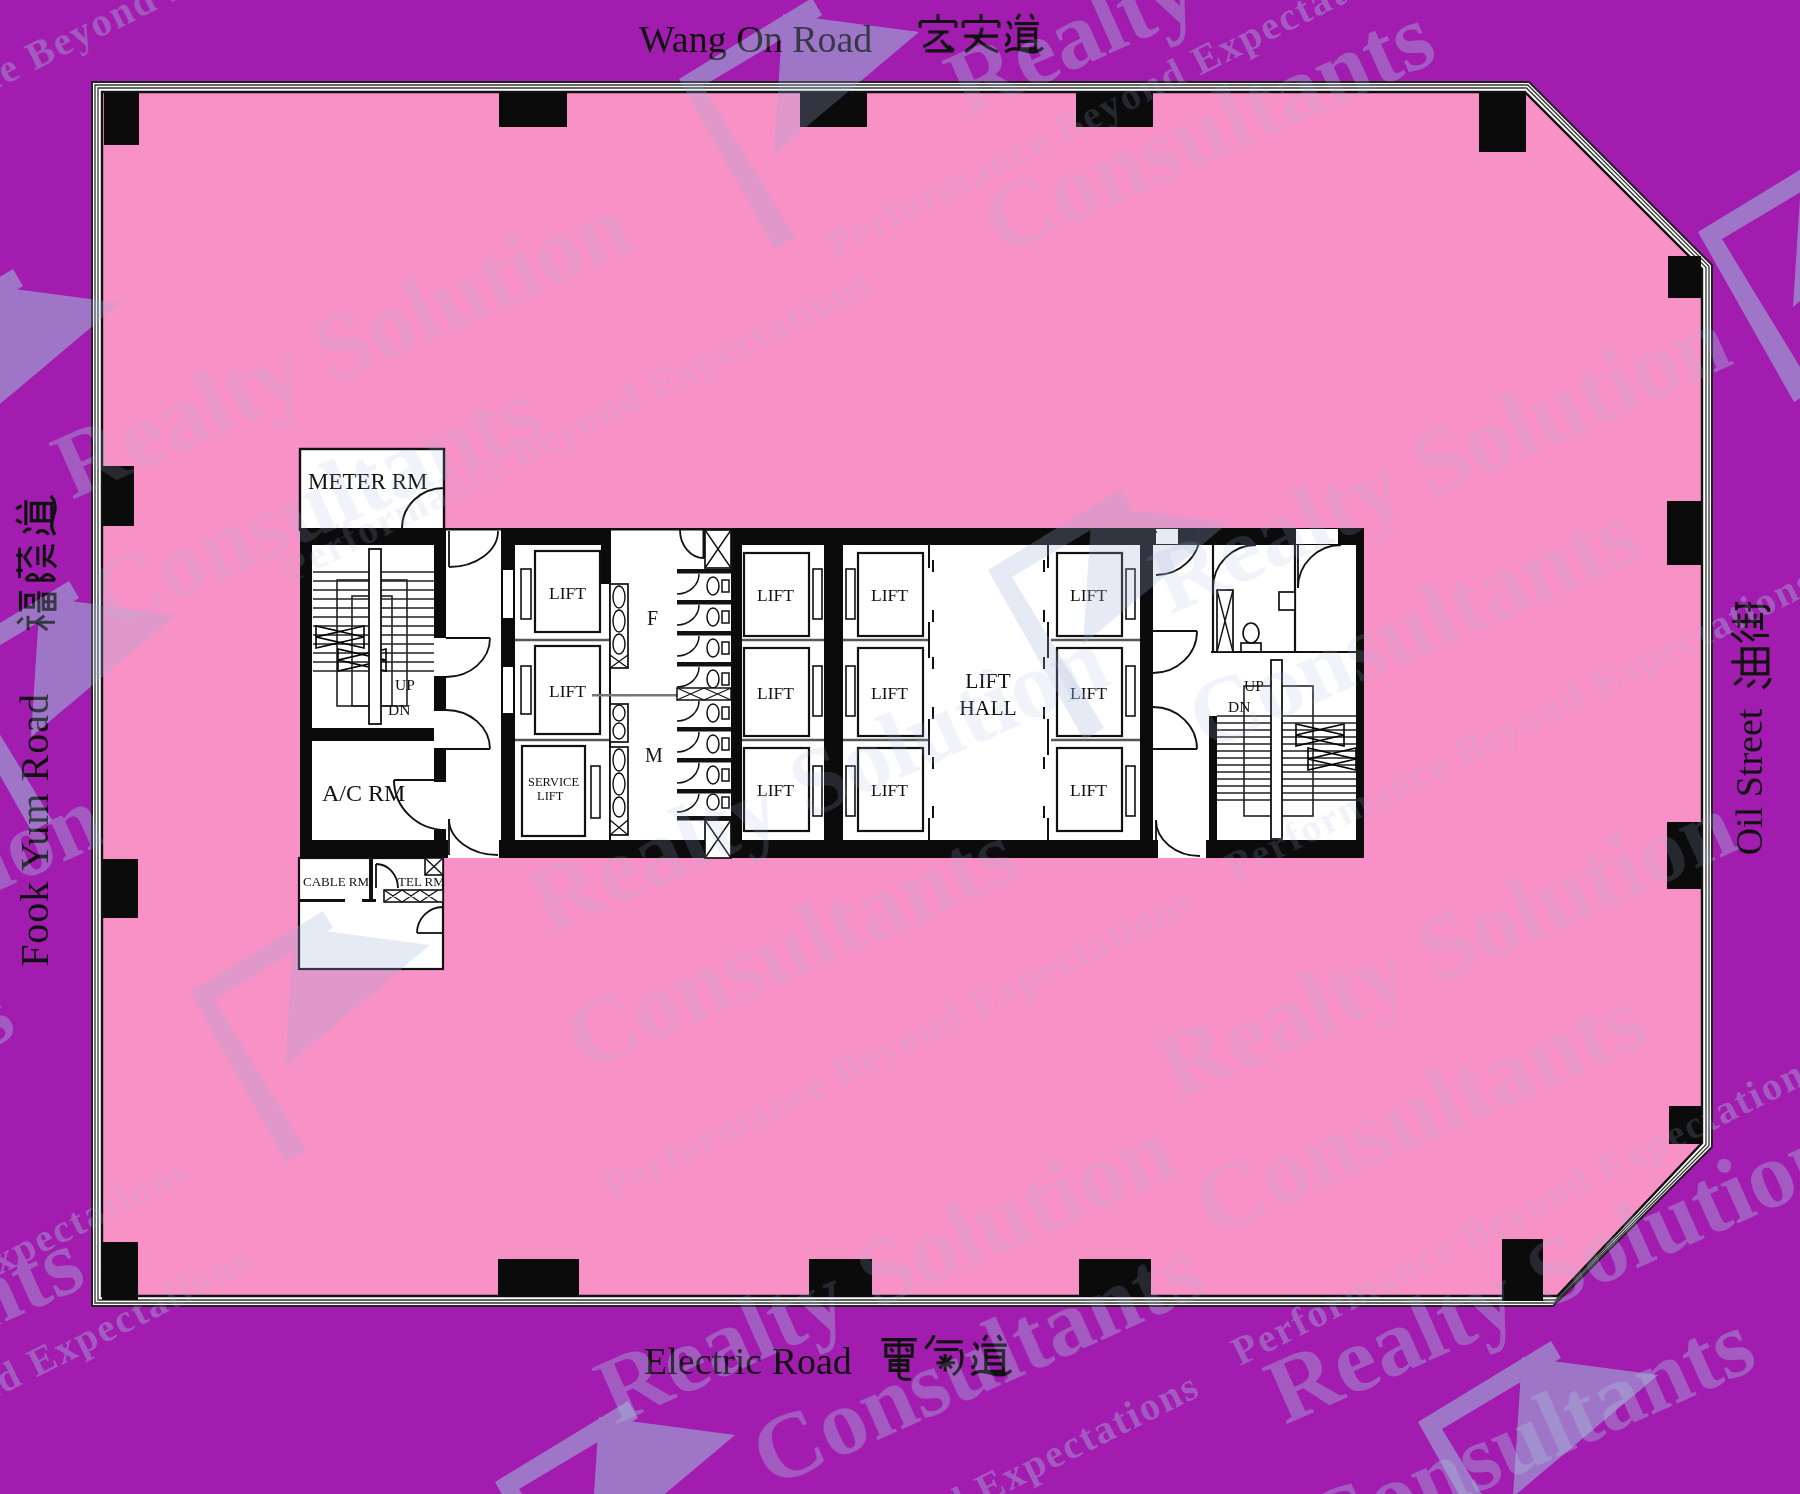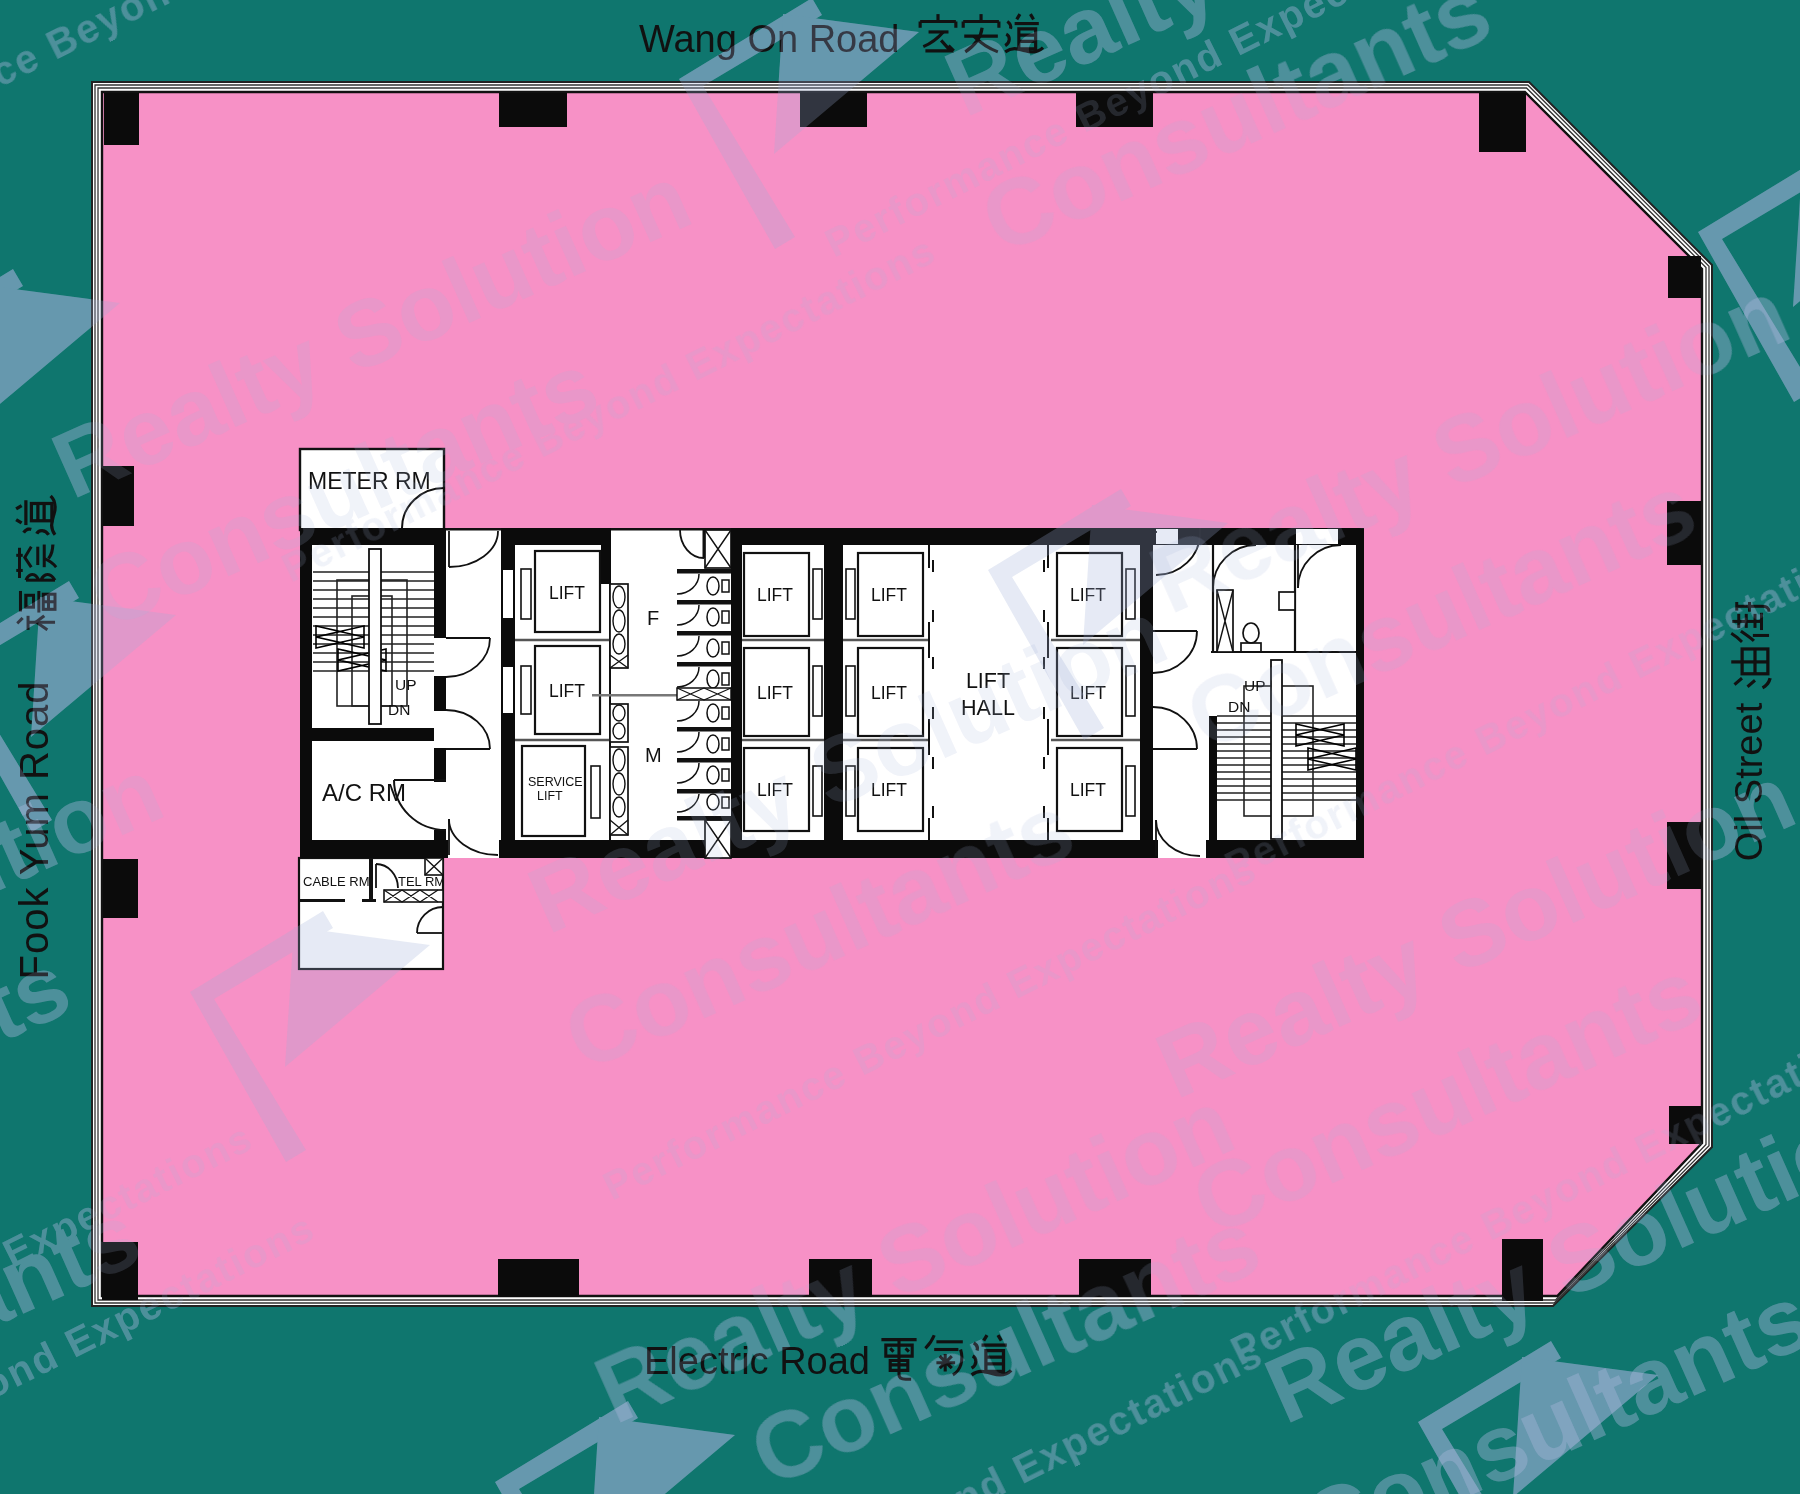--- a/index.html
+++ b/index.html
@@ -1,17 +1,17 @@
 <!DOCTYPE html>
 <html><head>
 <meta charset="utf-8">
 <style>
 html,body{margin:0;padding:0;background:#fff;}
-#page{position:relative;width:1800px;height:1494px;overflow:hidden;background:#0f766e;
-font-family:Liberation Sans, sans-serif;}
+#page{position:relative;width:1800px;height:1494px;overflow:hidden;background:#a21caf;
+font-family:Liberation Serif, serif;}
 svg{position:absolute;left:0;top:0;}
 .lift{font-size:17.5px;fill:#111;}
 </style>
 </head>
 <body>
 <div id="page">
 <svg width="1800" height="1494" viewBox="0 0 1800 1494">
 <defs>
 <g id="bowtie" stroke="#000" stroke-width="1.6" fill="none">
  <path d="M0,0 L48,11 L0,22 Z M48,0 L0,11 L48,22 Z"></path>

